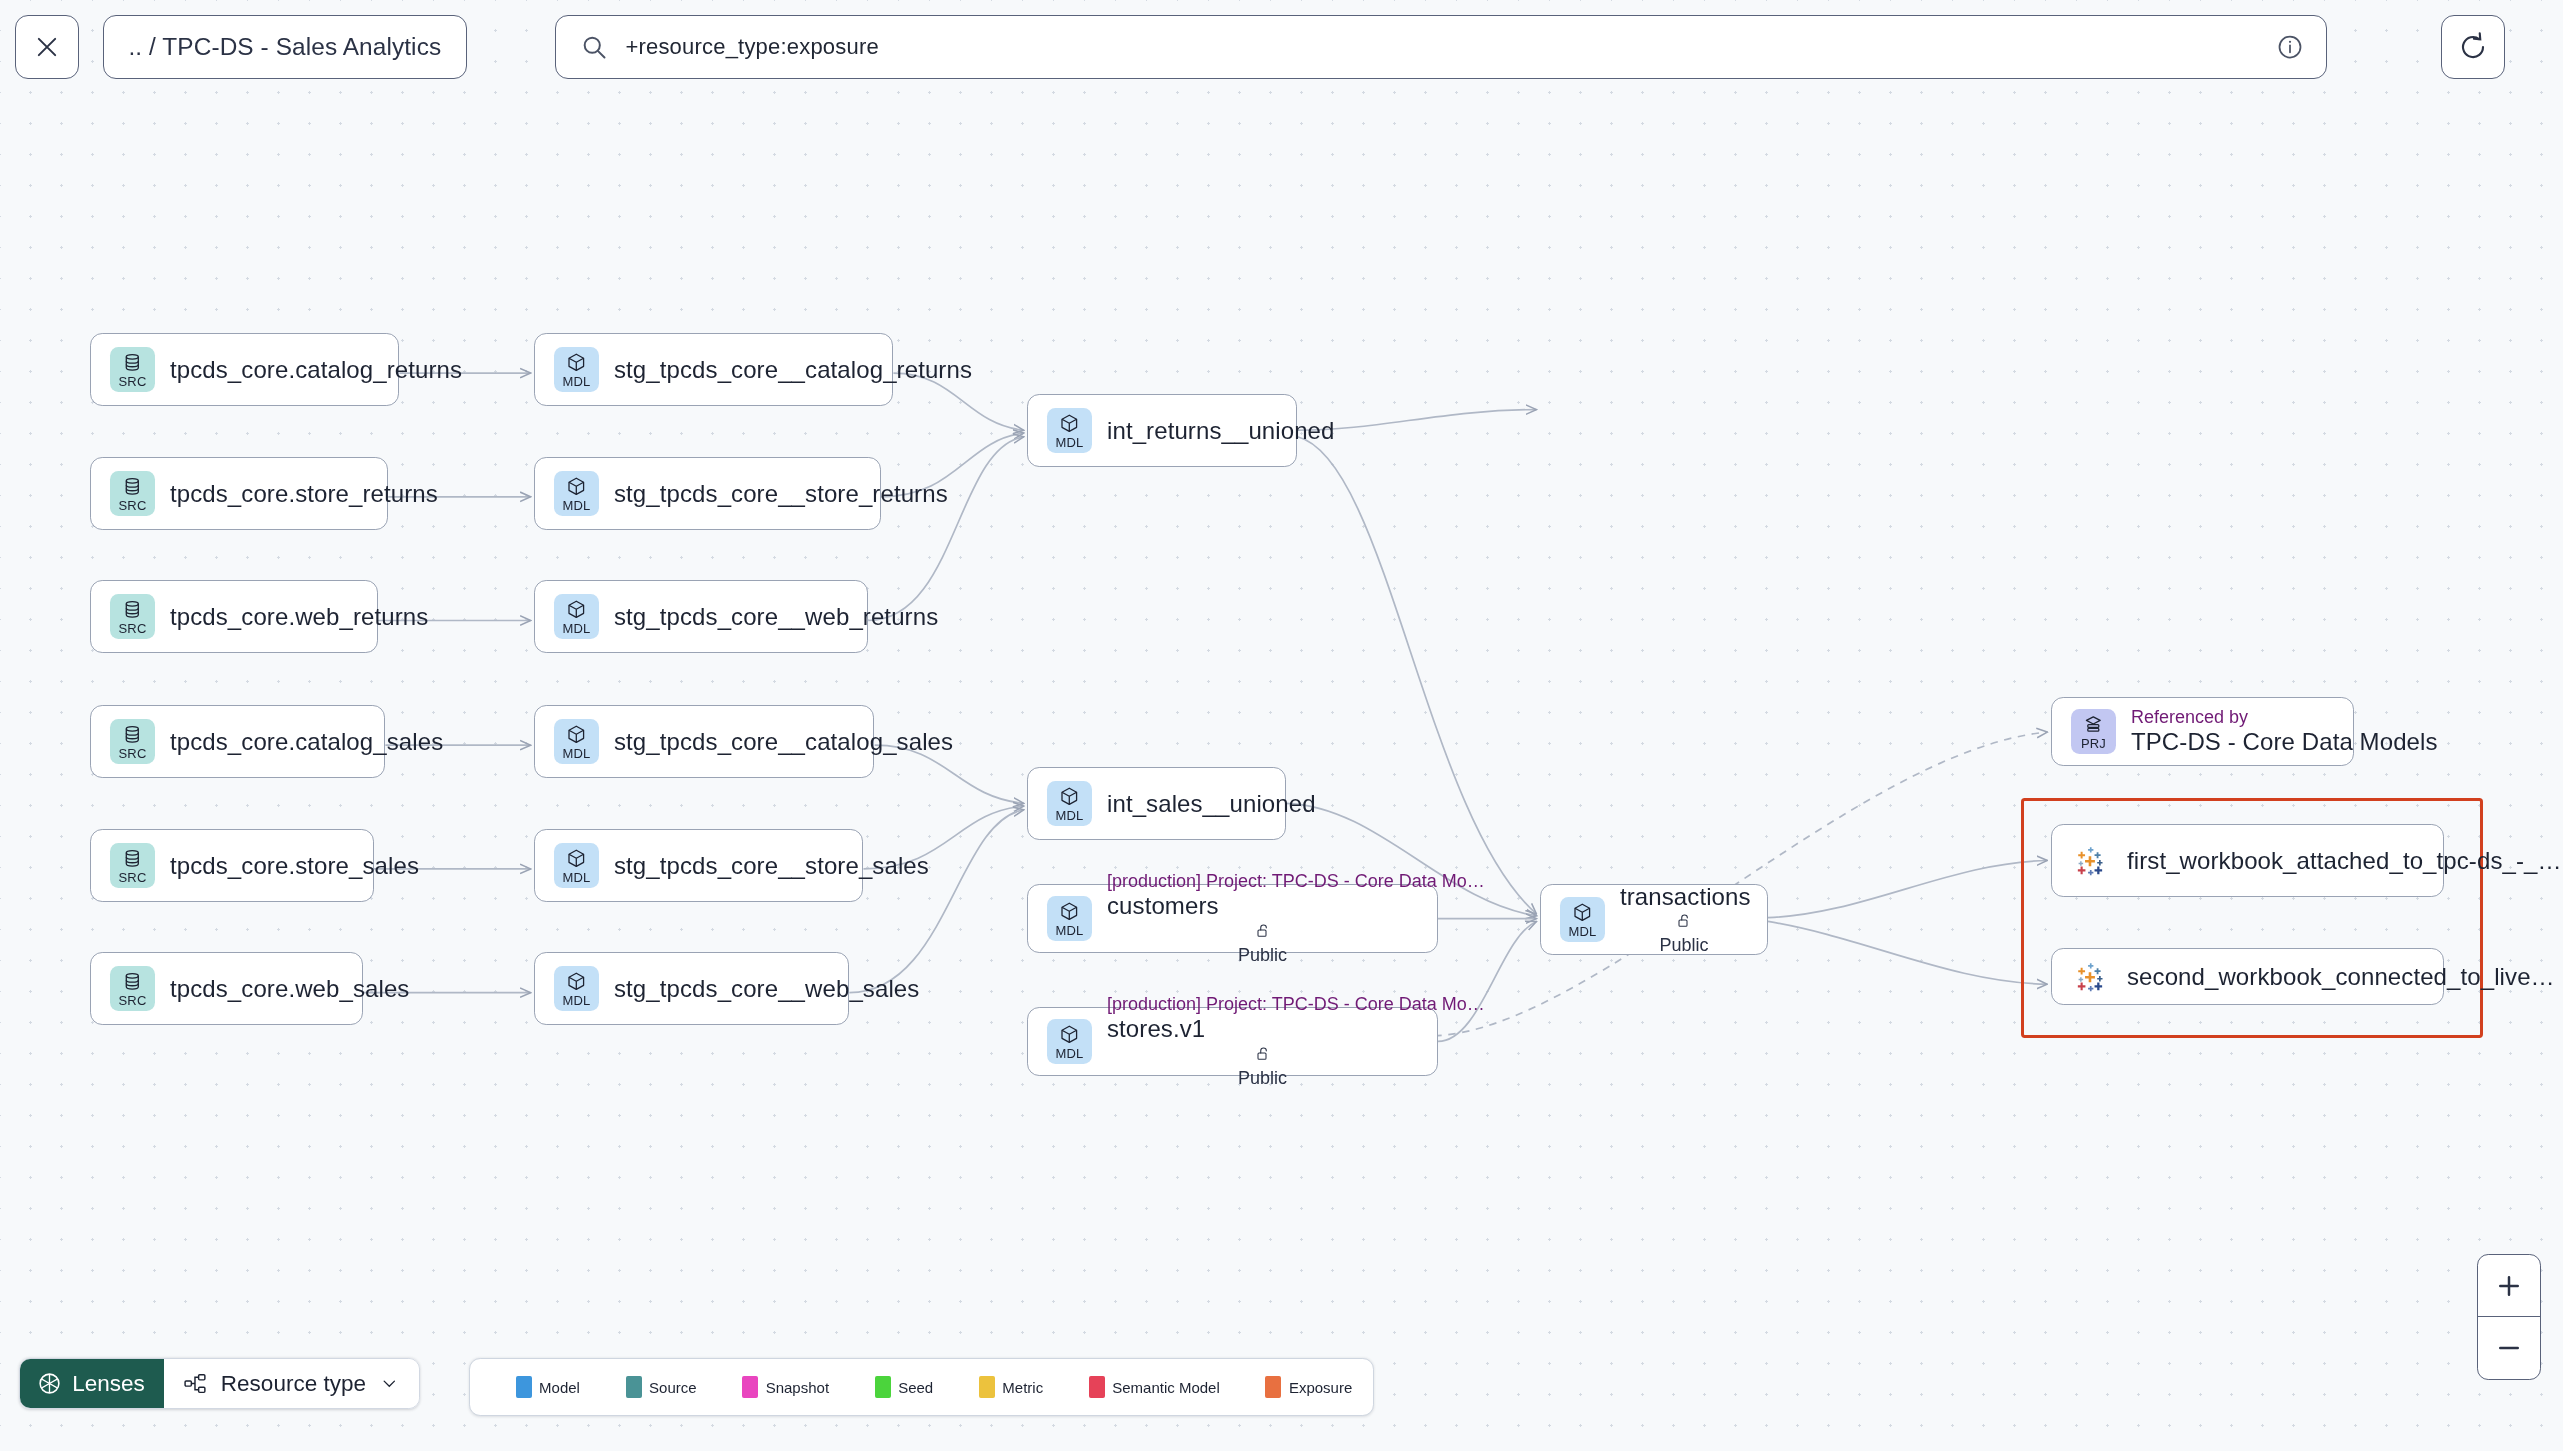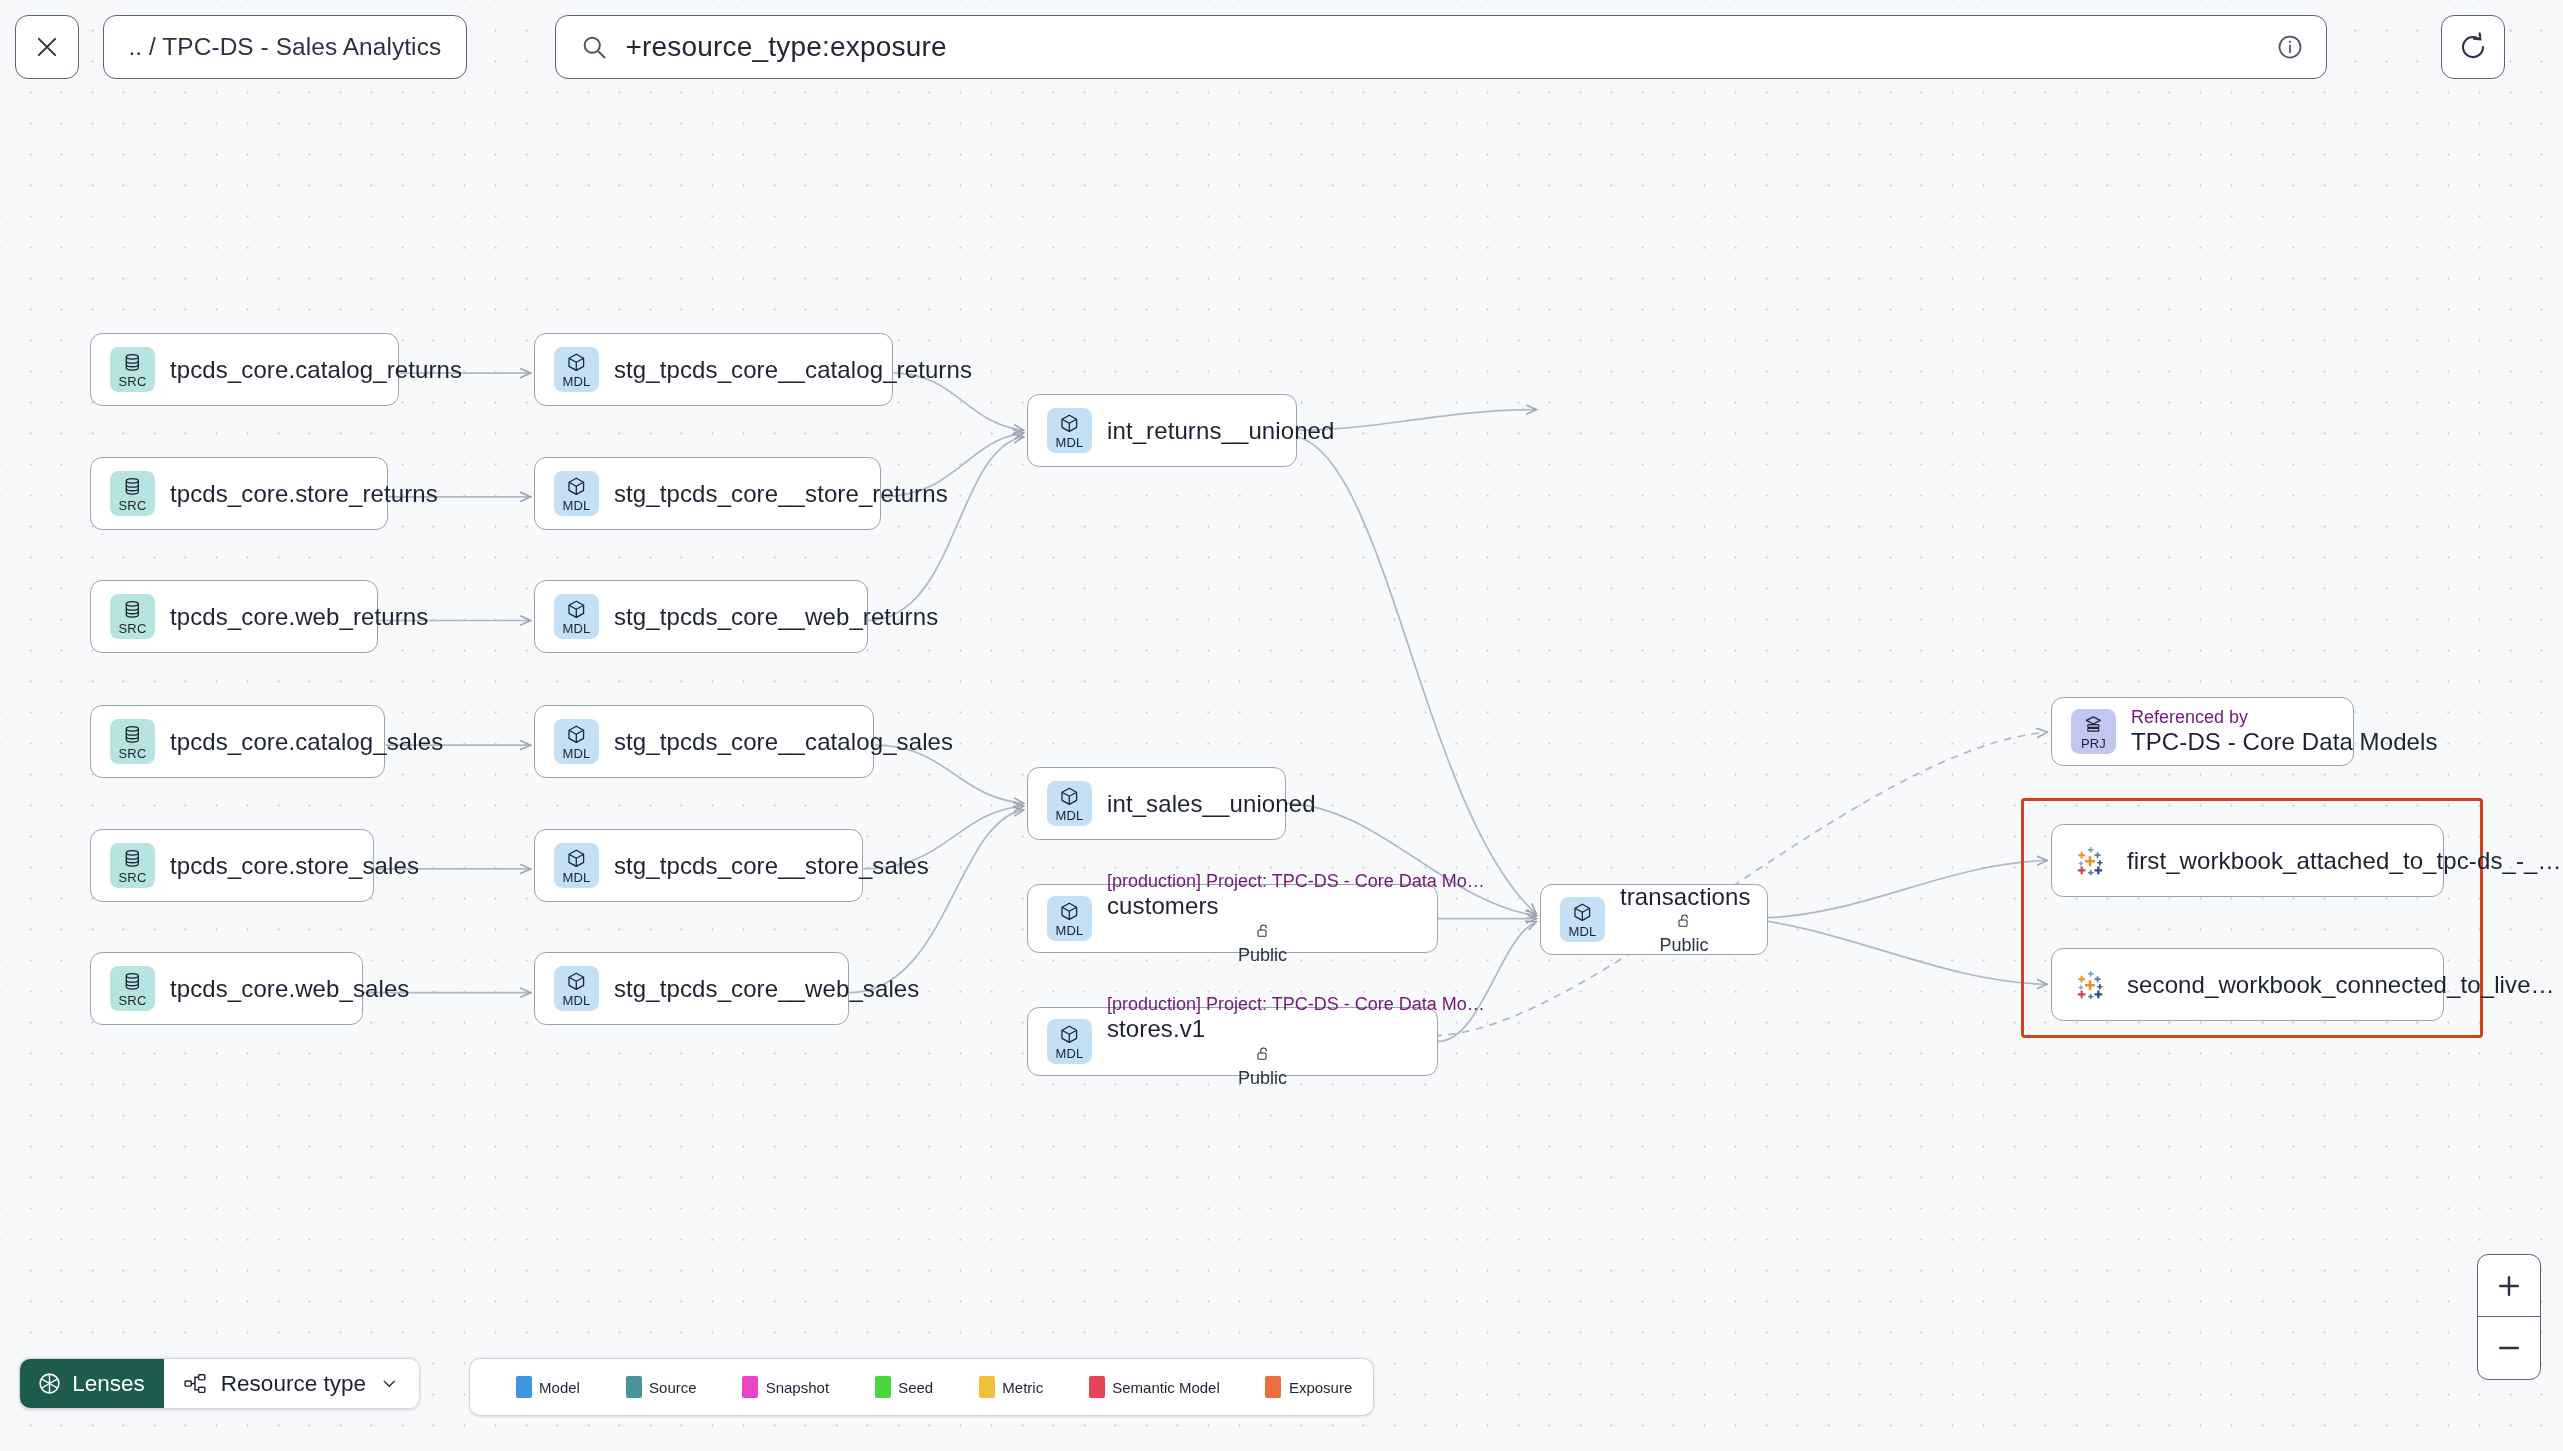--- a/index.html
+++ b/index.html
@@ -34,21 +34,21 @@
   #close-btn { left: 15px; top: 15px; width: 64px; height: 64px; cursor: pointer; }
   #breadcrumb-btn {
     left: 103px; top: 15px; height: 64px; padding: 0 24.4px;
     font-size: 24.4px; color: #2b3245; letter-spacing: 0.1px; cursor: pointer;
   }
   #search-box {
     left: 555px; top: 15px; width: 1772px; height: 64px;
     justify-content: flex-start; padding: 0 22.5px 0 24.4px; cursor: text;
   }
   #search-box .magnifier { flex: 0 0 auto; margin-right: 17px; display:flex; }
-  #search-value { font-size: 28px; color: #212734; letter-spacing:0.2px; }
+  #search-value { font-size: 22px; color: #212734; letter-spacing:0.2px; }
   #info-icon { margin-left: auto; display:flex; cursor:pointer; }
   #refresh-btn { left: 2441px; top: 15px; width: 64px; height: 64px; cursor: pointer; }
 
   
   #graph { position: absolute; inset: 0; }
   #edges { position: absolute; left:0; top:0; width: 2563px; height: 1451px; pointer-events: none; }
 
   .node {
     position: absolute;
     background: #ffffff;
@@ -457,21 +457,21 @@
             <path d="M29.5 30 H36.5 M33 26.5 V33.5" stroke="#3b5f8a" stroke-width="2.2" stroke-linecap="butt"></path>
             <path d="M4 40 H14 M9 35 V45" stroke="#c8414b" stroke-width="2.8" stroke-linecap="butt"></path>
             <path d="M17.5 43 H24.5 M21 39.5 V46.5" stroke="#5b79b5" stroke-width="2.2" stroke-linecap="butt"></path>
             <path d="M26 40 H36 M31 35 V45" stroke="#2b4a8c" stroke-width="3" stroke-linecap="butt"></path>
           </svg>
         </span>
         <div class="labels">
           <div class="title">first_workbook_attached_to_tpc-ds_-_…</div>
         </div>
       </div>
-      <div class="node" style="left: 2051px; top: 948px; width: 393px; height: 73px;">
+      <div class="node" style="left: 2051px; top: 948px; width: 393px; height: 57px;">
         <span class="tableau">
           <svg width="41" height="41" viewBox="0 0 44 54">
             <path d="M4.5 20 H13.5 M9 15.5 V24.5" stroke="#e8912b" stroke-width="2.6" stroke-linecap="butt"></path>
             <path d="M17.5 13 H24.5 M21 9.5 V16.5" stroke="#6da2cd" stroke-width="2.2" stroke-linecap="butt"></path>
             <path d="M26 20 H34 M30 16 V24" stroke="#4f81a8" stroke-width="2.4" stroke-linecap="butt"></path>
             <path d="M5 31 H11 M8 28 V34" stroke="#8aa8c4" stroke-width="1.9" stroke-linecap="butt"></path>
             <path d="M13.5 28 H26.5 M20 21.5 V34.5" stroke="#e8912b" stroke-width="3.4" stroke-linecap="butt"></path>
             <path d="M29.5 30 H36.5 M33 26.5 V33.5" stroke="#3b5f8a" stroke-width="2.2" stroke-linecap="butt"></path>
             <path d="M4 40 H14 M9 35 V45" stroke="#c8414b" stroke-width="2.8" stroke-linecap="butt"></path>
             <path d="M17.5 43 H24.5 M21 39.5 V46.5" stroke="#5b79b5" stroke-width="2.2" stroke-linecap="butt"></path>

